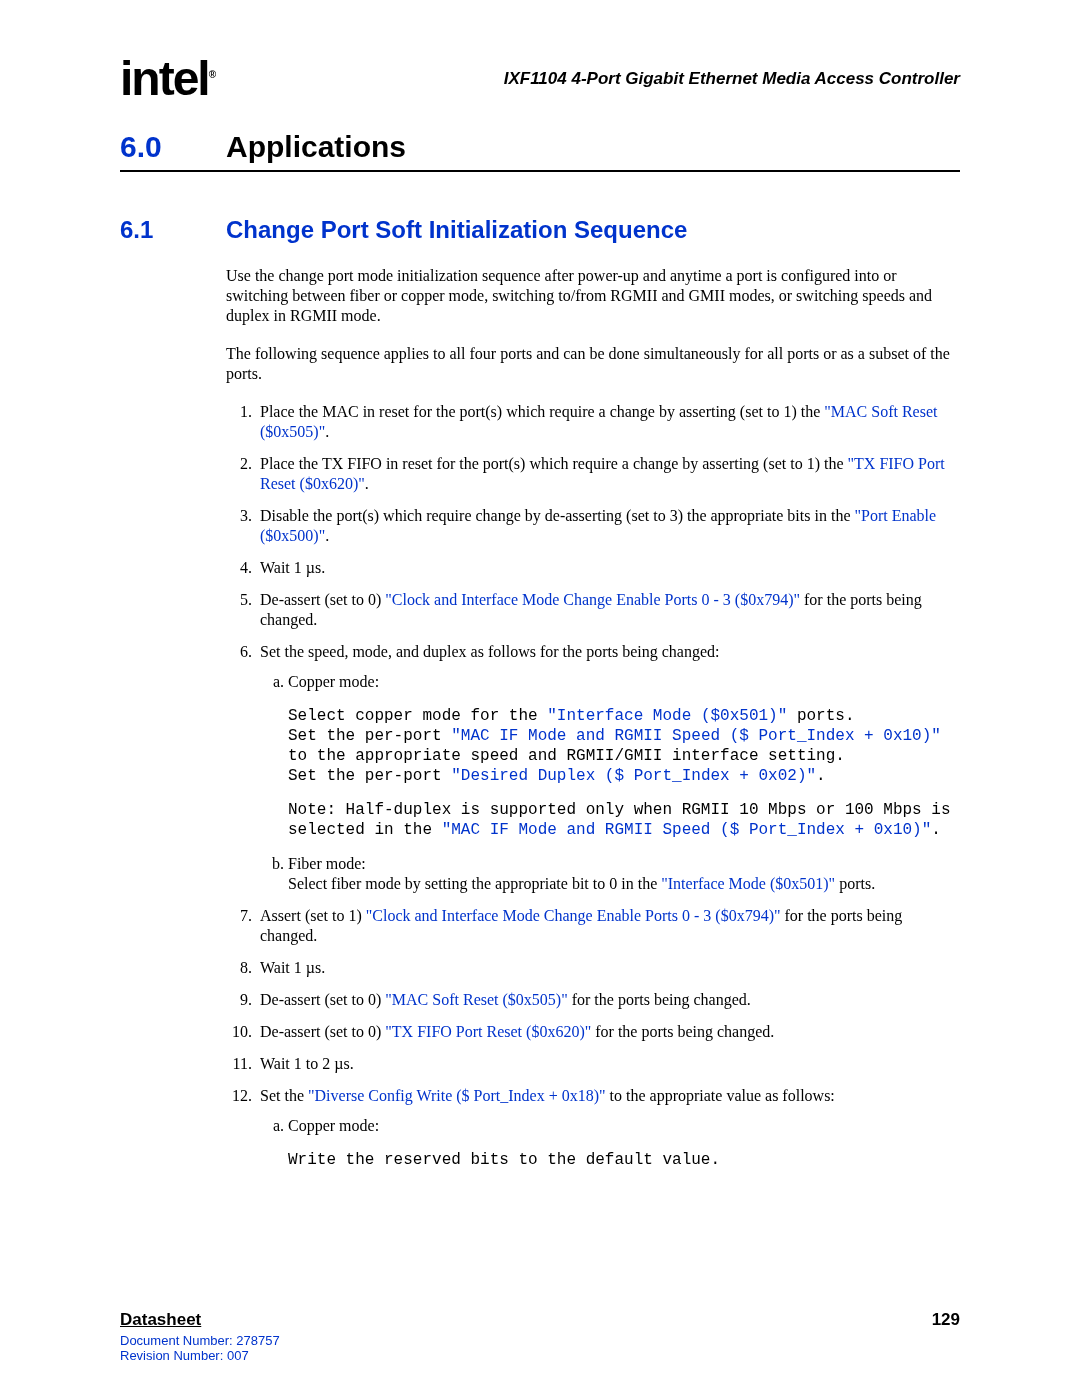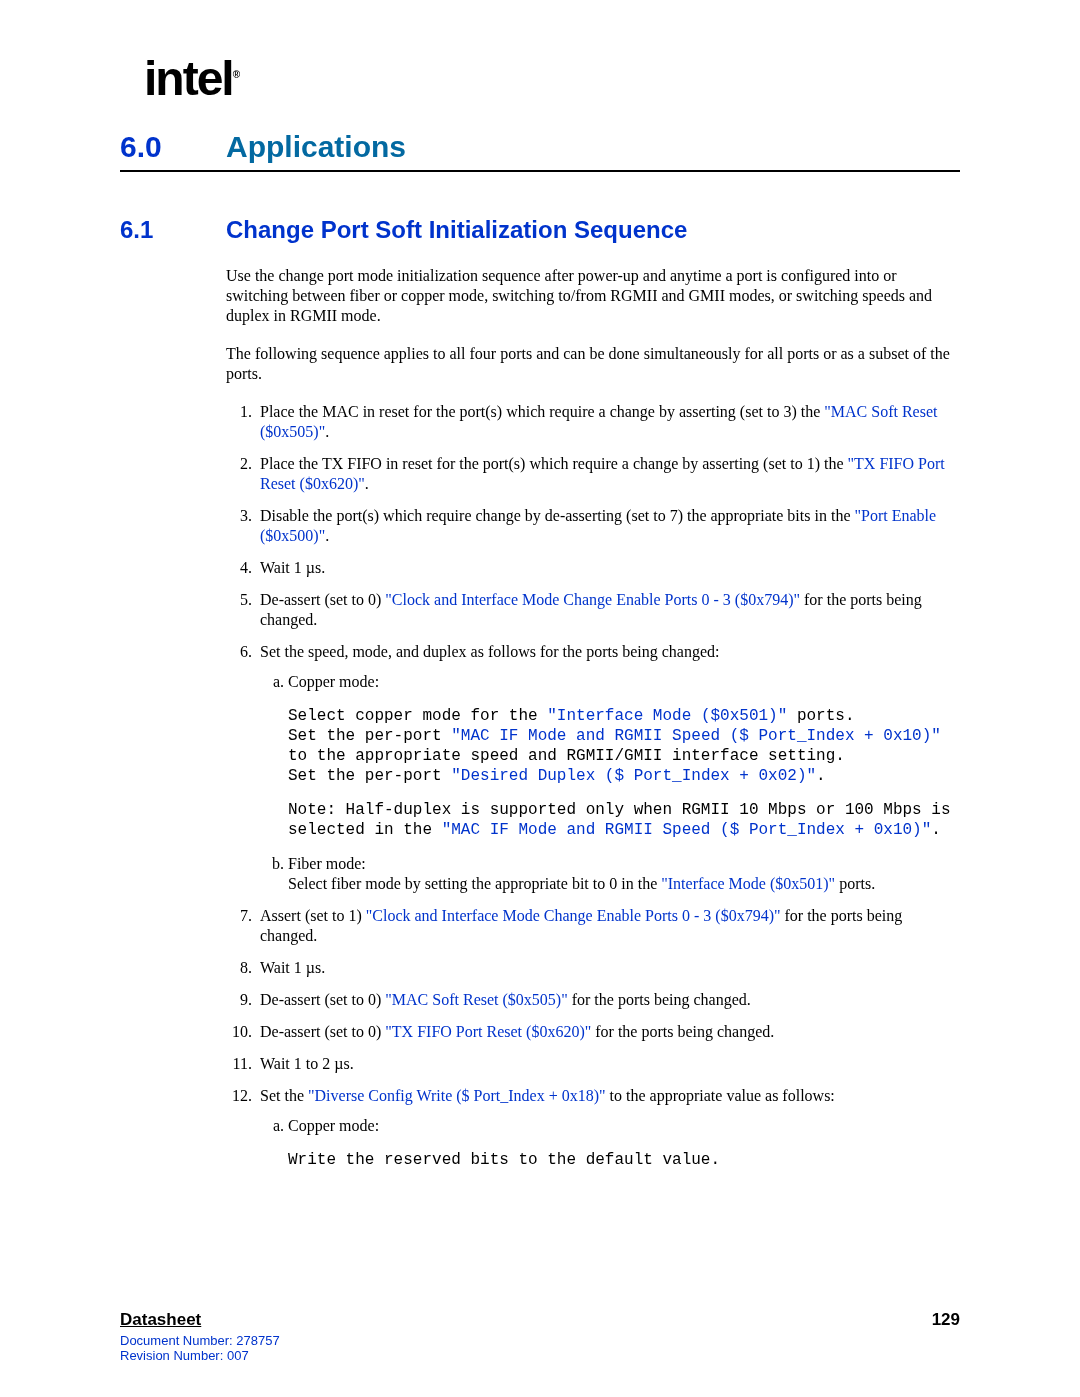--- a/index.html
+++ b/index.html
@@ -12,21 +12,20 @@
   }
   .page {
     padding: 60px 120px 50px 120px;
     box-sizing: border-box;
   }
   .header-row {
     display: flex;
     align-items: center;
     justify-content: space-between;
     margin-bottom: 32px;
-    margin-left: 24px;
   }
   .logo {
     font-family: "Arial Black", Arial, sans-serif;
     font-weight: 900;
     font-size: 48px;
     letter-spacing: -2px;
     line-height: 0.8;
   }
   .logo-sub {
     font-size: 10px;
@@ -50,21 +49,21 @@
     font-family: Arial, Helvetica, sans-serif;
     font-weight: bold;
     font-size: 30px;
     color: #0033cc;
     width: 106px;
   }
   .h1-text {
     font-family: Arial, Helvetica, sans-serif;
     font-weight: bold;
     font-size: 30px;
-    color: #0369a1;
+    color: #000000;
   }
   .h2-row {
     display: flex;
     align-items: baseline;
     margin-bottom: 22px;
     margin-top: 44px;
   }
   .h2-num {
     font-family: Arial, Helvetica, sans-serif;
     font-weight: bold;
@@ -137,45 +136,46 @@
 </style>
 </head>
 <body>
 
 <div class="page">
 
   <div class="header-row">
     <div class="logo">
       <span>intel</span><span class="logo-sub">®</span>
     </div>
+    <div class="doc-title">IXF1104 4-Port Gigabit Ethernet Media Access Controller</div>
   </div>
 
   <div class="h1-row">
     <div class="h1-num">6.0</div>
     <div class="h1-text">Applications</div>
   </div>
 
   <div class="h2-row">
     <div class="h2-num">6.1</div>
     <div class="h2-text">Change Port Soft Initialization Sequence</div>
   </div>
 
   <div class="body-block">
     <p class="para">Use the change port mode initialization sequence after power-up and anytime a port is configured into or switching between fiber or copper mode, switching to/from RGMII and GMII modes, or switching speeds and duplex in RGMII mode.</p>
     <p class="para">The following sequence applies to all four ports and can be done simultaneously for all ports or as a subset of the ports.</p>
 
     <ol class="main-list">
       <li>
-        <span>Place the MAC in reset for the port(s) which require a change by asserting (set to 3) the </span><span class="link">"MAC Soft Reset ($0x505)"</span><span>.</span>
+        <span>Place the MAC in reset for the port(s) which require a change by asserting (set to 1) the </span><span class="link">"MAC Soft Reset ($0x505)"</span><span>.</span>
       </li>
       <li>
         <span>Place the TX FIFO in reset for the port(s) which require a change by asserting (set to 1) the </span><span class="link">"TX FIFO Port Reset ($0x620)"</span><span>.</span>
       </li>
       <li>
-        <span>Disable the port(s) which require change by de-asserting (set to 7) the appropriate bits in the </span><span class="link">"Port Enable ($0x500)"</span><span>.</span>
+        <span>Disable the port(s) which require change by de-asserting (set to 3) the appropriate bits in the </span><span class="link">"Port Enable ($0x500)"</span><span>.</span>
       </li>
       <li>Wait 1 µs.</li>
       <li>
         <span>De-assert (set to 0) </span><span class="link">"Clock and Interface Mode Change Enable Ports 0 - 3 ($0x794)"</span><span> for the ports being changed.</span>
       </li>
       <li>
         <span>Set the speed, mode, and duplex as follows for the ports being changed:</span>
         <ol class="sub-list">
           <li>
             <span>Copper mode:</span>

